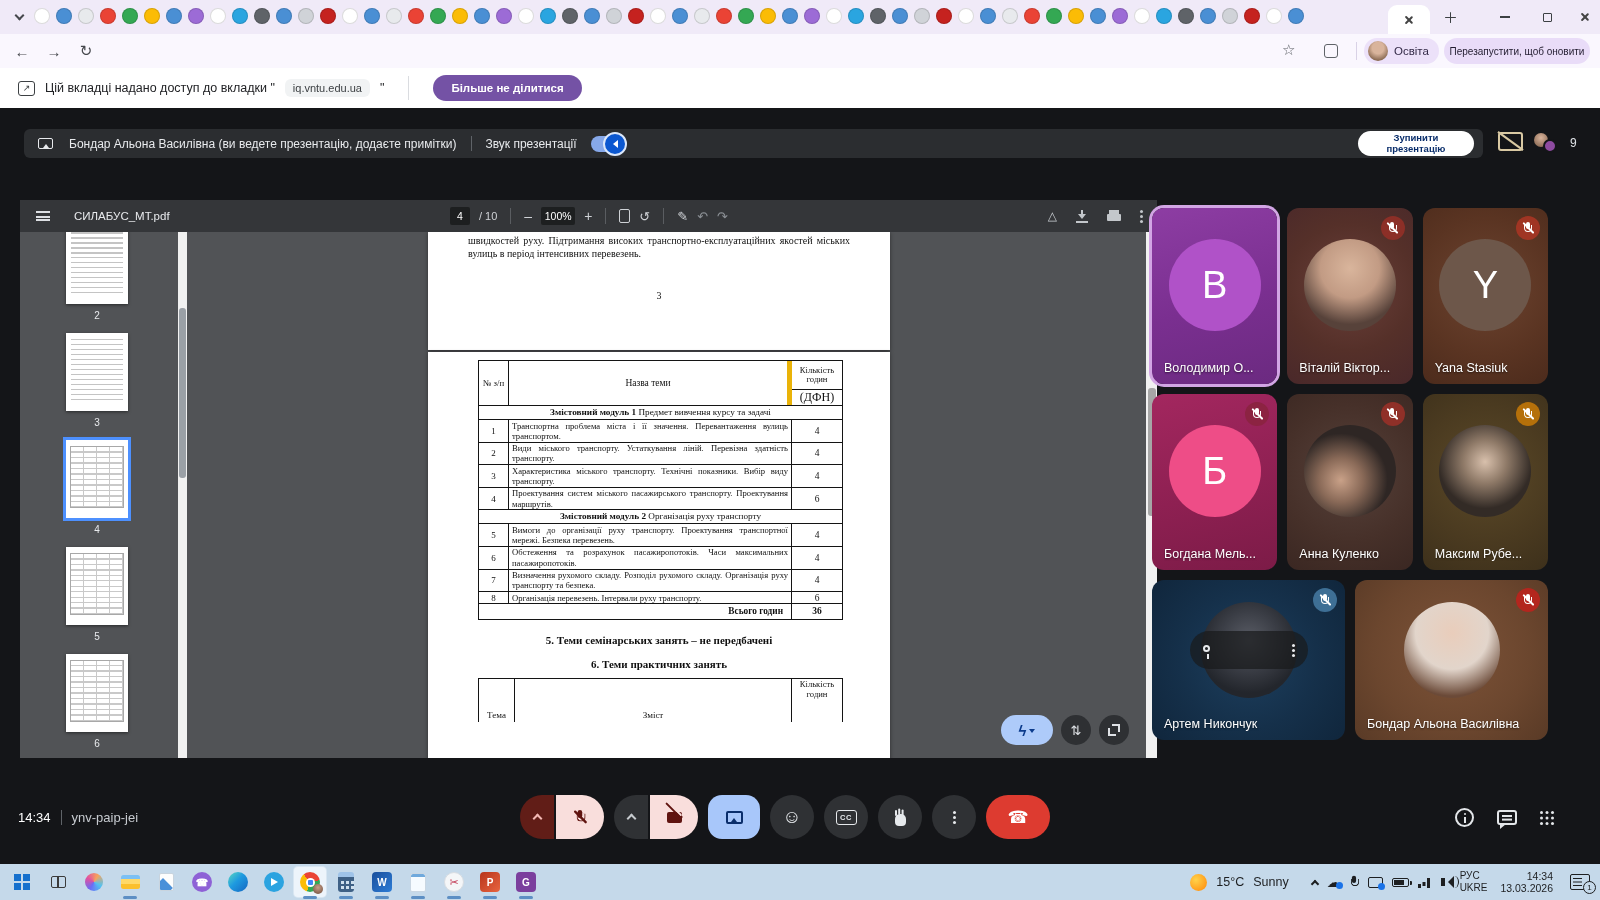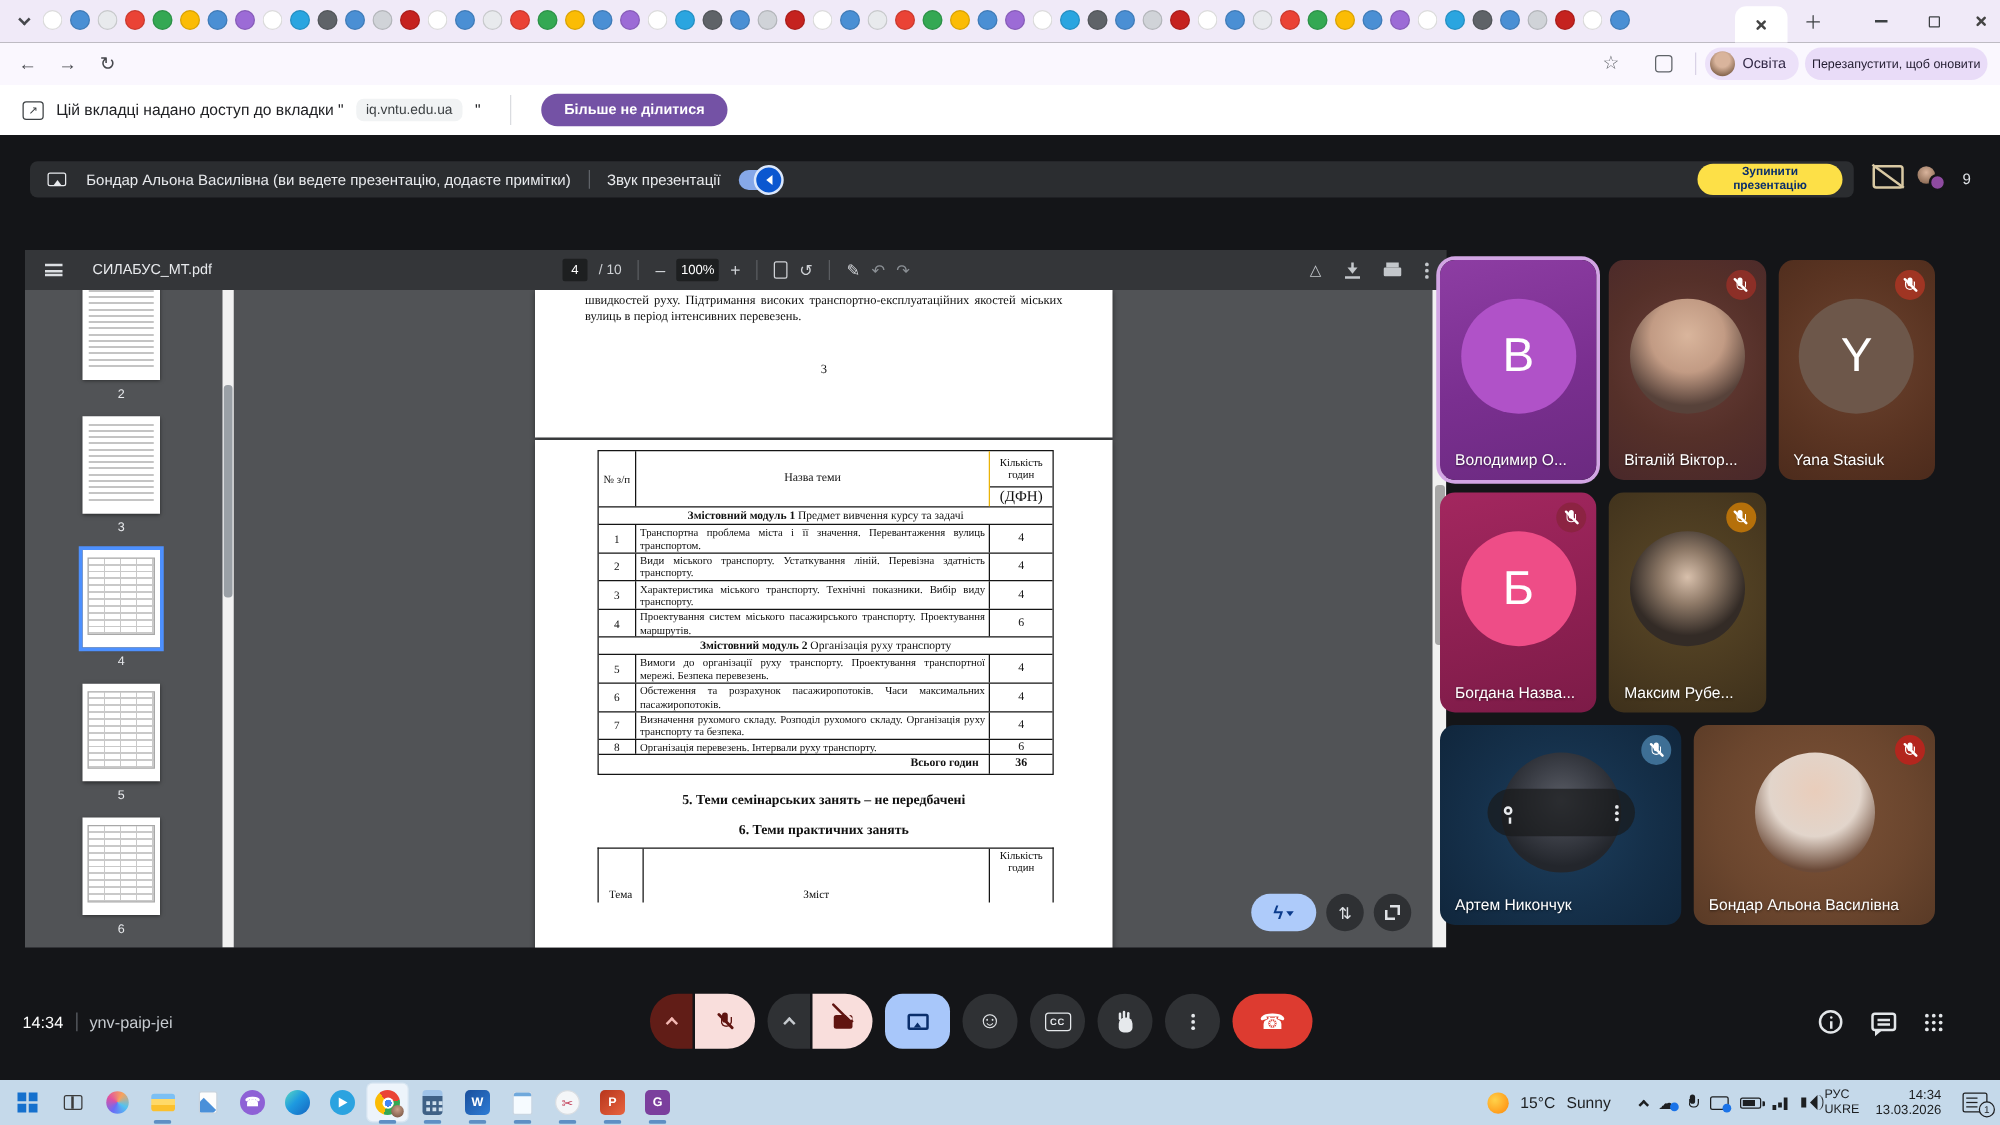--- a/index.html
+++ b/index.html
@@ -61,21 +61,21 @@
   .pbar{position:absolute;left:24px;top:21px;width:1459px;height:29px;background:#2b2d30;border-radius:6px;display:flex;align-items:center;color:#e8eaed}
   .i-present{width:15px;height:11px;border:1.7px solid currentColor;border-radius:2px;position:relative;flex:0 0 auto}
   .i-present::after{content:"";position:absolute;left:50%;bottom:0;transform:translateX(-50%);width:0;height:0;border:3px solid transparent;border-bottom:4px solid currentColor}
   .pbar .i-present{margin-left:14px}
   .pbar-title{margin-left:16px;font-size:12px}
   .pbar-div{width:1px;height:15px;background:#5f6368;margin:0 14px}
   .pbar-audio{font-size:12px}
   .toggle{margin-left:14px;width:34px;height:16px;border-radius:8px;background:#86a8e9;position:relative}
   .knob{position:absolute;right:-2px;top:-4px;width:24px;height:24px;border-radius:50%;background:#0b57d0;border:2px solid #dbe7fb;display:flex;align-items:center;justify-content:center}
   .i-spkw{width:0;height:0;border:4px solid transparent;border-right:5px solid #fff;margin-left:-3px}
-  .stop{position:absolute;right:9px;top:2px;height:25px;width:116px;border-radius:13px;background:#fde047;color:#0a2e6b;font-size:9.5px;font-weight:700;line-height:10.5px;display:flex;align-items:center;justify-content:center;text-align:center;padding:0 14px}
+  .stop{position:absolute;right:9px;top:2px;height:25px;width:116px;border-radius:13px;background:#ffffff;color:#0a2e6b;font-size:9.5px;font-weight:700;line-height:10.5px;display:flex;align-items:center;justify-content:center;text-align:center;padding:0 14px}
   .wb{position:absolute;left:1498px;top:24px;width:25px;height:19px;border:2px solid #d9c9a3;border-radius:3px}
   .wb::before{content:"";position:absolute;left:-5px;top:6px;width:31px;height:2px;background:#d9c9a3;transform:rotate(36deg)}
   .avc{position:absolute;left:1534px;top:25px;width:30px;height:22px}
   .avc .a1{position:absolute;left:0;top:0;width:14px;height:14px;border-radius:50%;background:radial-gradient(circle at 50% 35%,#d9b49c,#7a5a44)}
   .avc .a2{position:absolute;left:9px;top:6px;width:14px;height:14px;border-radius:50%;background:#8e4ba0;border:2px solid #141518}
   .pcount{position:absolute;left:1570px;top:28px;color:#dfe2e6;font-size:12px}
 
   
   .pdf{position:absolute;left:20px;top:92px;width:1137px;height:558px;background:#515356}
   .ptool{position:relative;height:32px;background:#343639;display:flex;align-items:center;color:#dcdfe3}
@@ -113,21 +113,21 @@
   .main-thumb{position:absolute;left:1.5px;top:156px;width:8px;height:128px;background:#a6a6a6;border-radius:3px}
   .page{position:absolute;left:408px;width:462px;background:#fff;box-shadow:0 1px 4px rgba(0,0,0,.45);font-family:"Liberation Serif",serif;color:#101010}
   .page3{top:0;height:118px}
   .p3t{margin:2px 40px 0;font-size:10px;line-height:13px;text-align:justify}
   .p3n{text-align:center;margin-top:30px;font-size:10px}
   .page4{top:120px;height:440px;overflow:hidden}
   .p4title{margin-top:52px;text-align:center;font-weight:700;font-size:12px}
   .ttable{margin:8px 47px 0 50px;border:1.5px solid #141414;font-size:8.6px}
   .thead{display:flex;border-bottom:1px solid #141414}
   .hn{width:30px;border-right:1px solid #141414;display:flex;align-items:center;justify-content:center;font-size:8.8px;text-align:center}
-  .ht{flex:1;border-right:1px solid #eab308;display:flex;align-items:center;justify-content:center;font-size:9.5px}
+  .ht{flex:1;border-right:5px solid #eab308;display:flex;align-items:center;justify-content:center;font-size:9.5px}
   .hh{width:50px;display:flex;flex-direction:column}
   .hh1{height:29px;border-bottom:1px solid #141414;display:flex;align-items:center;justify-content:center;text-align:center;font-size:8.6px;line-height:9.5px;padding:0 2px}
   .hh2{height:15px;display:flex;align-items:center;justify-content:center;font-size:12px}
   .trow{display:flex;border-bottom:1px solid #141414}
   .rs{display:none}
   .trow.sec{display:block;text-align:center;font-size:9.2px;line-height:13px}
   .trow.sec .rs{display:block}
   .rn{width:30px;border-right:1px solid #141414;display:flex;align-items:center;justify-content:center;font-size:9px}
   .rt{flex:1;border-right:1px solid #141414;padding:0.5px 3px;text-align:justify;line-height:10.3px}
   .rh{width:50px;display:flex;align-items:center;justify-content:center;font-size:9.5px}
@@ -602,23 +602,32 @@
             <div class="tname">Yana Stasiuk</div>
           </div>
 
           <div class="tile" style="background: linear-gradient(165deg, rgb(163, 39, 95) 0%, rgb(142, 32, 82) 55%, rgb(124, 27, 71) 100%);">
             <div class="av" style="background: rgb(238, 77, 135);">
               <span>Б</span>
             </div>
             <div class="badge on" style="background: rgb(140, 35, 66);">
               <span class="micoff"><span class="i-mic"></span><span class="i-slash"></span></span>
             </div>
-            <div class="tname">Богдана Назва...</div>
-          </div>
-
+            <div class="tname">Богдана Мель...</div>
+          </div>
+
+          <div class="tile" style="background: radial-gradient(circle at 50% 45%, rgb(86, 65, 58) 0%, rgb(70, 48, 41) 60%, rgb(58, 39, 34) 100%);">
+            <div class="av" style="background: radial-gradient(circle at 40% 60%, rgb(201, 161, 136) 0%, rgb(138, 106, 88) 28%, rgb(46, 38, 36) 60%);">
+              <span></span>
+            </div>
+            <div class="badge on" style="background: rgb(144, 48, 40);">
+              <span class="micoff"><span class="i-mic"></span><span class="i-slash"></span></span>
+            </div>
+            <div class="tname">Анна Куленко</div>
+          </div>
 
           <div class="tile" style="background: radial-gradient(circle at 50% 45%, rgb(92, 74, 40) 0%, rgb(74, 58, 32) 60%, rgb(61, 48, 27) 100%);">
             <div class="av" style="background: radial-gradient(circle at 50% 40%, rgb(216, 192, 172) 0%, rgb(143, 122, 104) 30%, rgb(51, 43, 38) 65%);">
               <span></span>
             </div>
             <div class="badge on" style="background: rgb(181, 112, 10);">
               <span class="micoff"><span class="i-mic"></span><span class="i-slash"></span></span>
             </div>
             <div class="tname">Максим Рубе...</div>
           </div>

